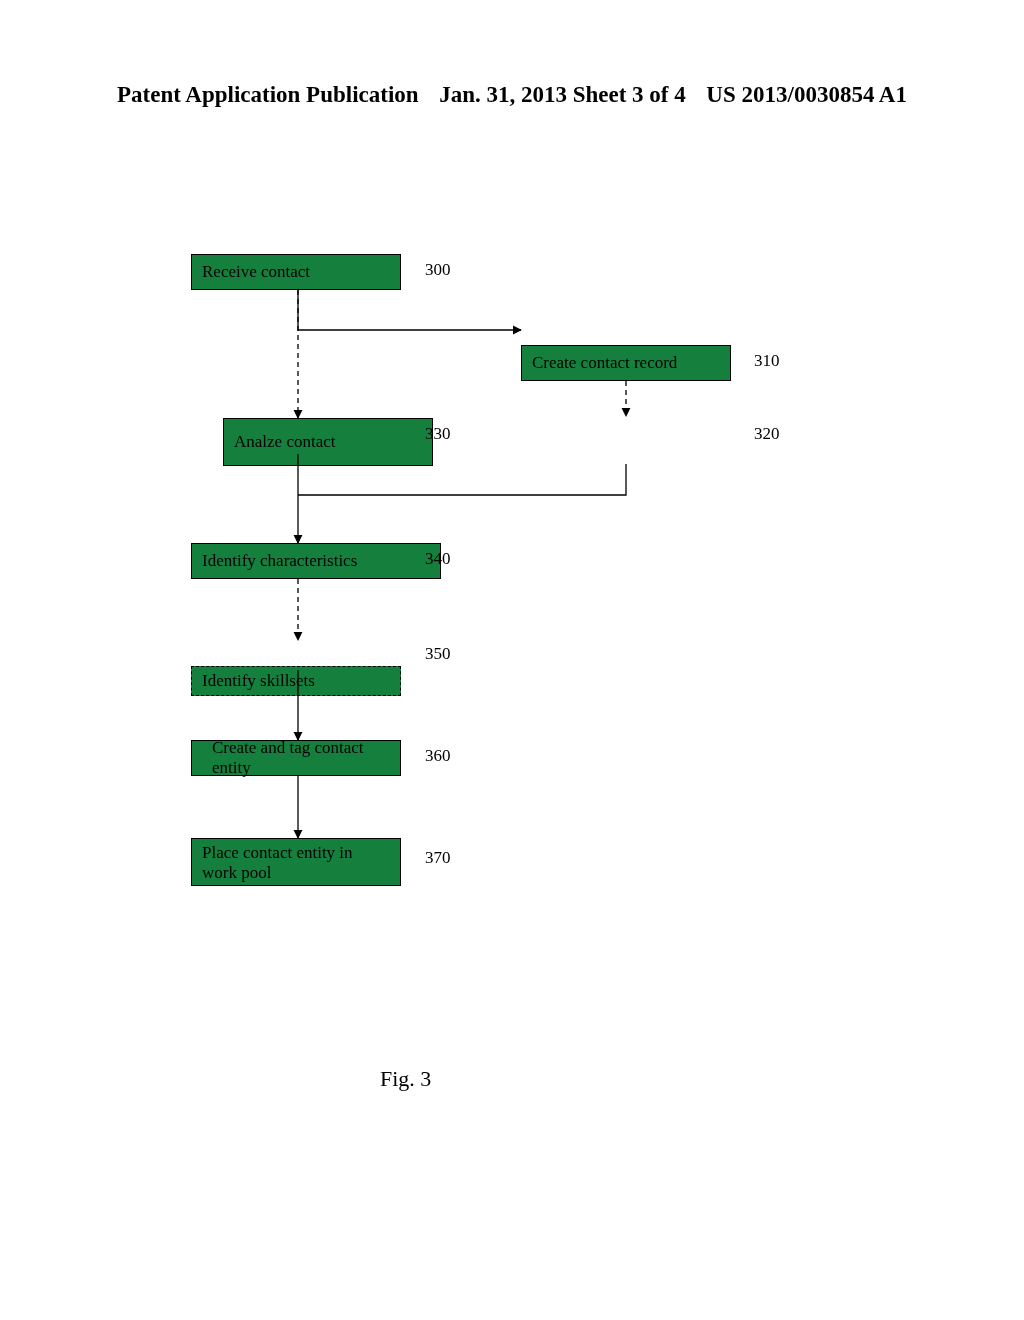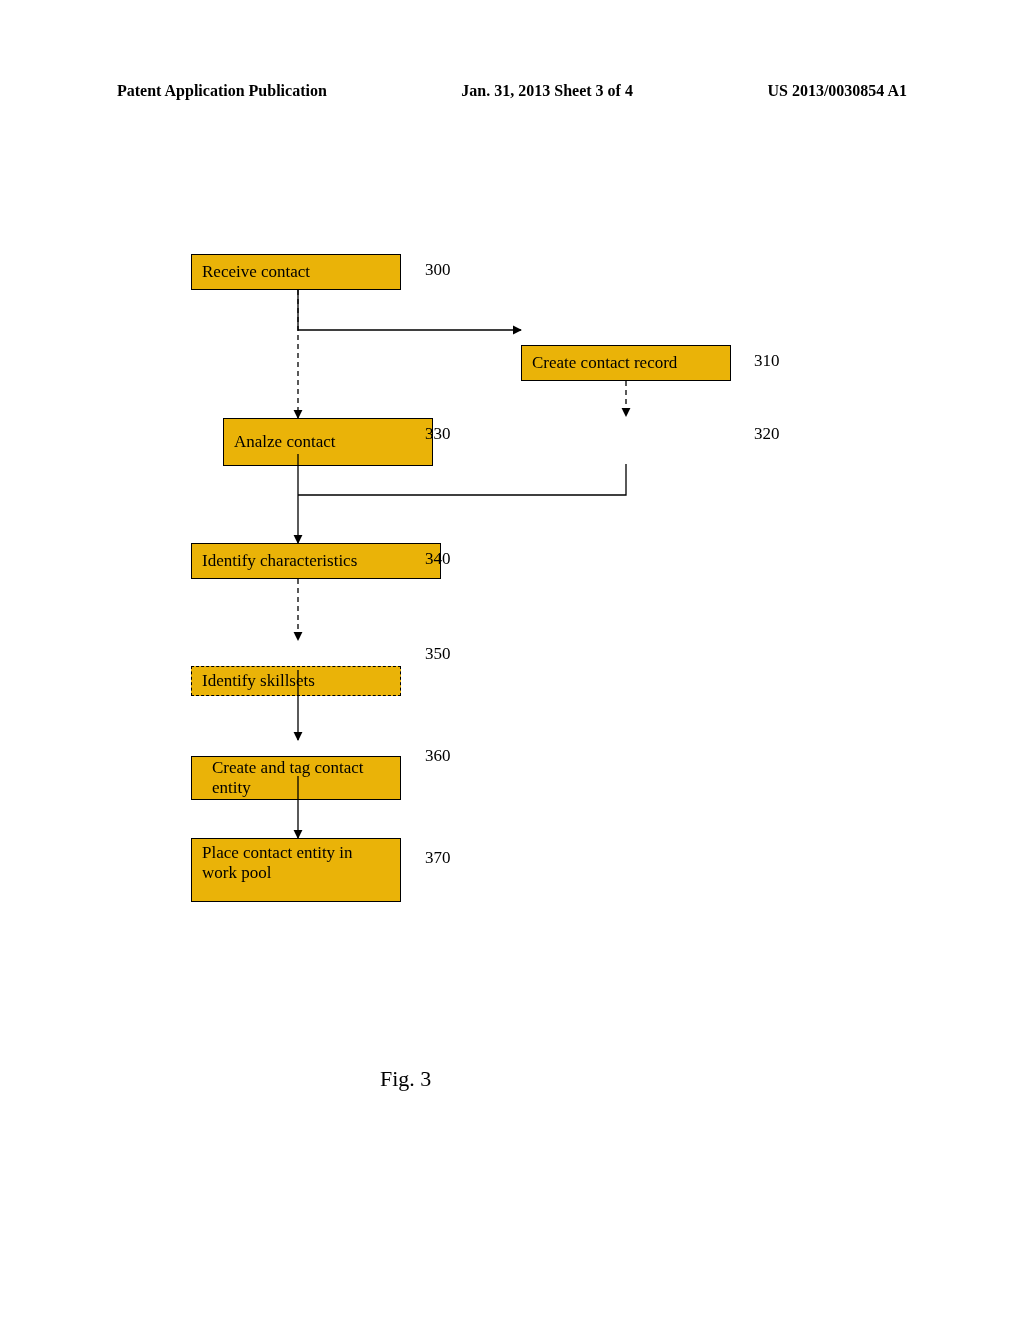--- a/index.html
+++ b/index.html
@@ -12,36 +12,36 @@
     color: #000;
   }
   .header {
     position: absolute;
     top: 82px;
     left: 0;
     width: 100%;
     display: flex;
     justify-content: space-between;
     padding: 0 117px;
-    font-size: 16px;
+    font-size: 23px;
     font-weight: bold;
   }
   .header .left { }
   .header .center { }
   .header .right { }
   .canvas {
     position: absolute;
     top: 0; left: 0;
     width: 1024px;
     height: 1320px;
   }
   .box {
     position: absolute;
     border: 1px solid #000;
-    background: #eab308;
+    background: #15803d;
     font-size: 17px;
     padding: 5px 10px;
     display: flex;
     align-items: center;
   }
   .dashed {
     border: 1px dashed #000;
   }
   .reflabel {
     position: absolute;
@@ -90,26 +90,26 @@
   <div class="box" style="left:191px; top:543px; width:250px; height:36px;">
     <span>Identify characteristics</span>
   </div>
   <div class="reflabel" style="left:425px; top:549px;">340</div>
 
   <div class="box dashed" style="left:191px; top:640px; width:210px; height:30px;margin-top:26px;">
     <span>Identify skillsets</span>
   </div>
   <div class="reflabel" style="left:425px; top:644px;">350</div>
 
-  <div class="box" style="left:191px; top:756px; width:210px; height:44px;padding-left:20px;">
+  <div class="box" style="left:191px; top:740px; width:210px; height:36px;padding-left:20px;">
     <span>Create and tag contact entity</span>
   </div>
   <div class="reflabel" style="left:425px; top:746px;">360</div>
 
-  <div class="box" style="left:191px; top:838px; width:210px; height:64px; align-items:flex-start; padding-top:4px;">
+  <div class="box" style="left:191px; top:838px; width:210px; height:48px; align-items:flex-start; padding-top:4px;">
     <span>Place contact entity in work pool</span>
   </div>
   <div class="reflabel" style="left:425px; top:848px;">370</div>
 
   <svg class="conn">
     <defs>
       <marker id="arrow" viewBox="0 0 10 10" refX="9" refY="5" markerWidth="7" markerHeight="7" orient="auto-start-reverse">
         <path d="M 0 0 L 10 5 L 0 10 z" fill="#000"></path>
       </marker>
     </defs>

